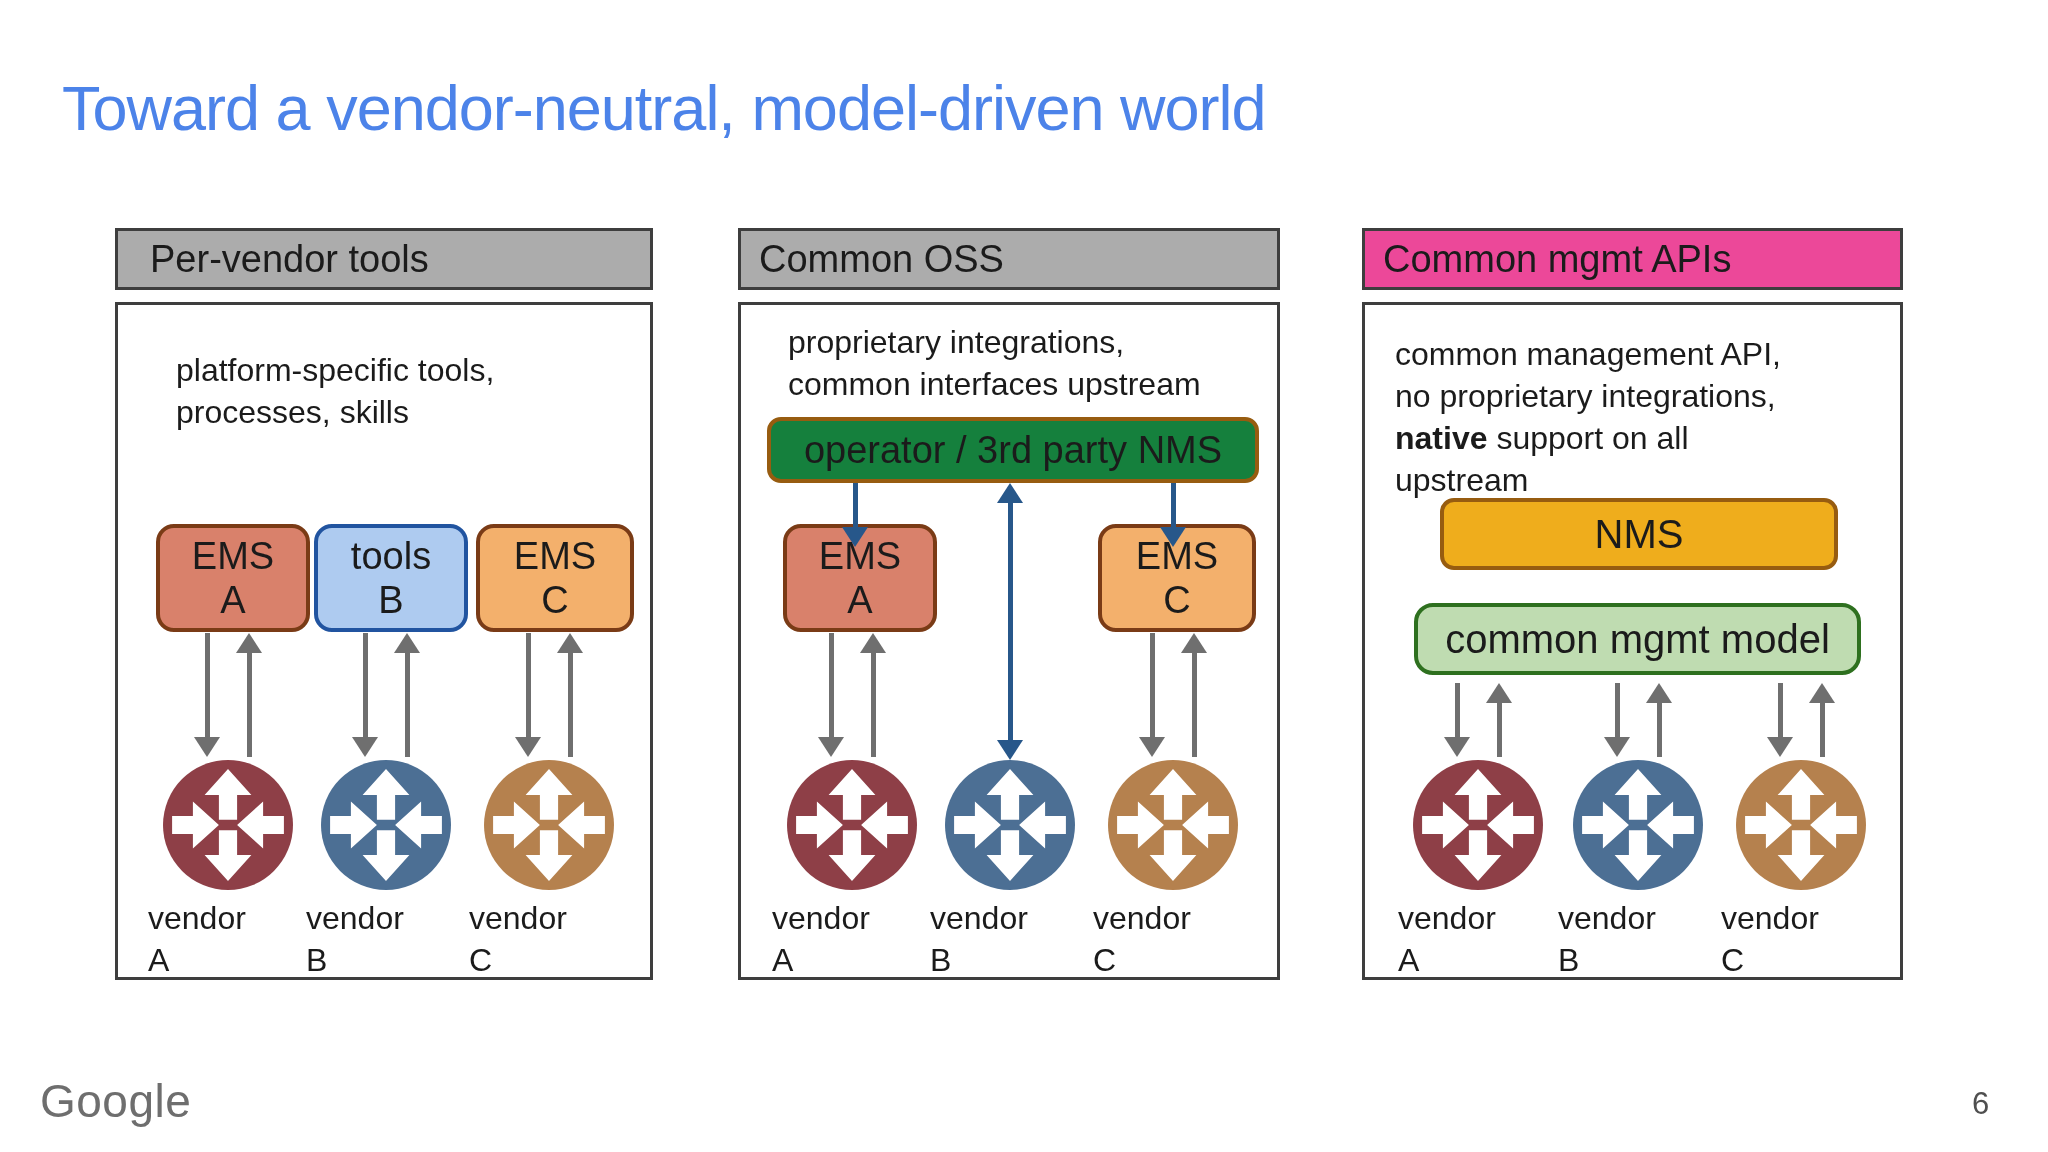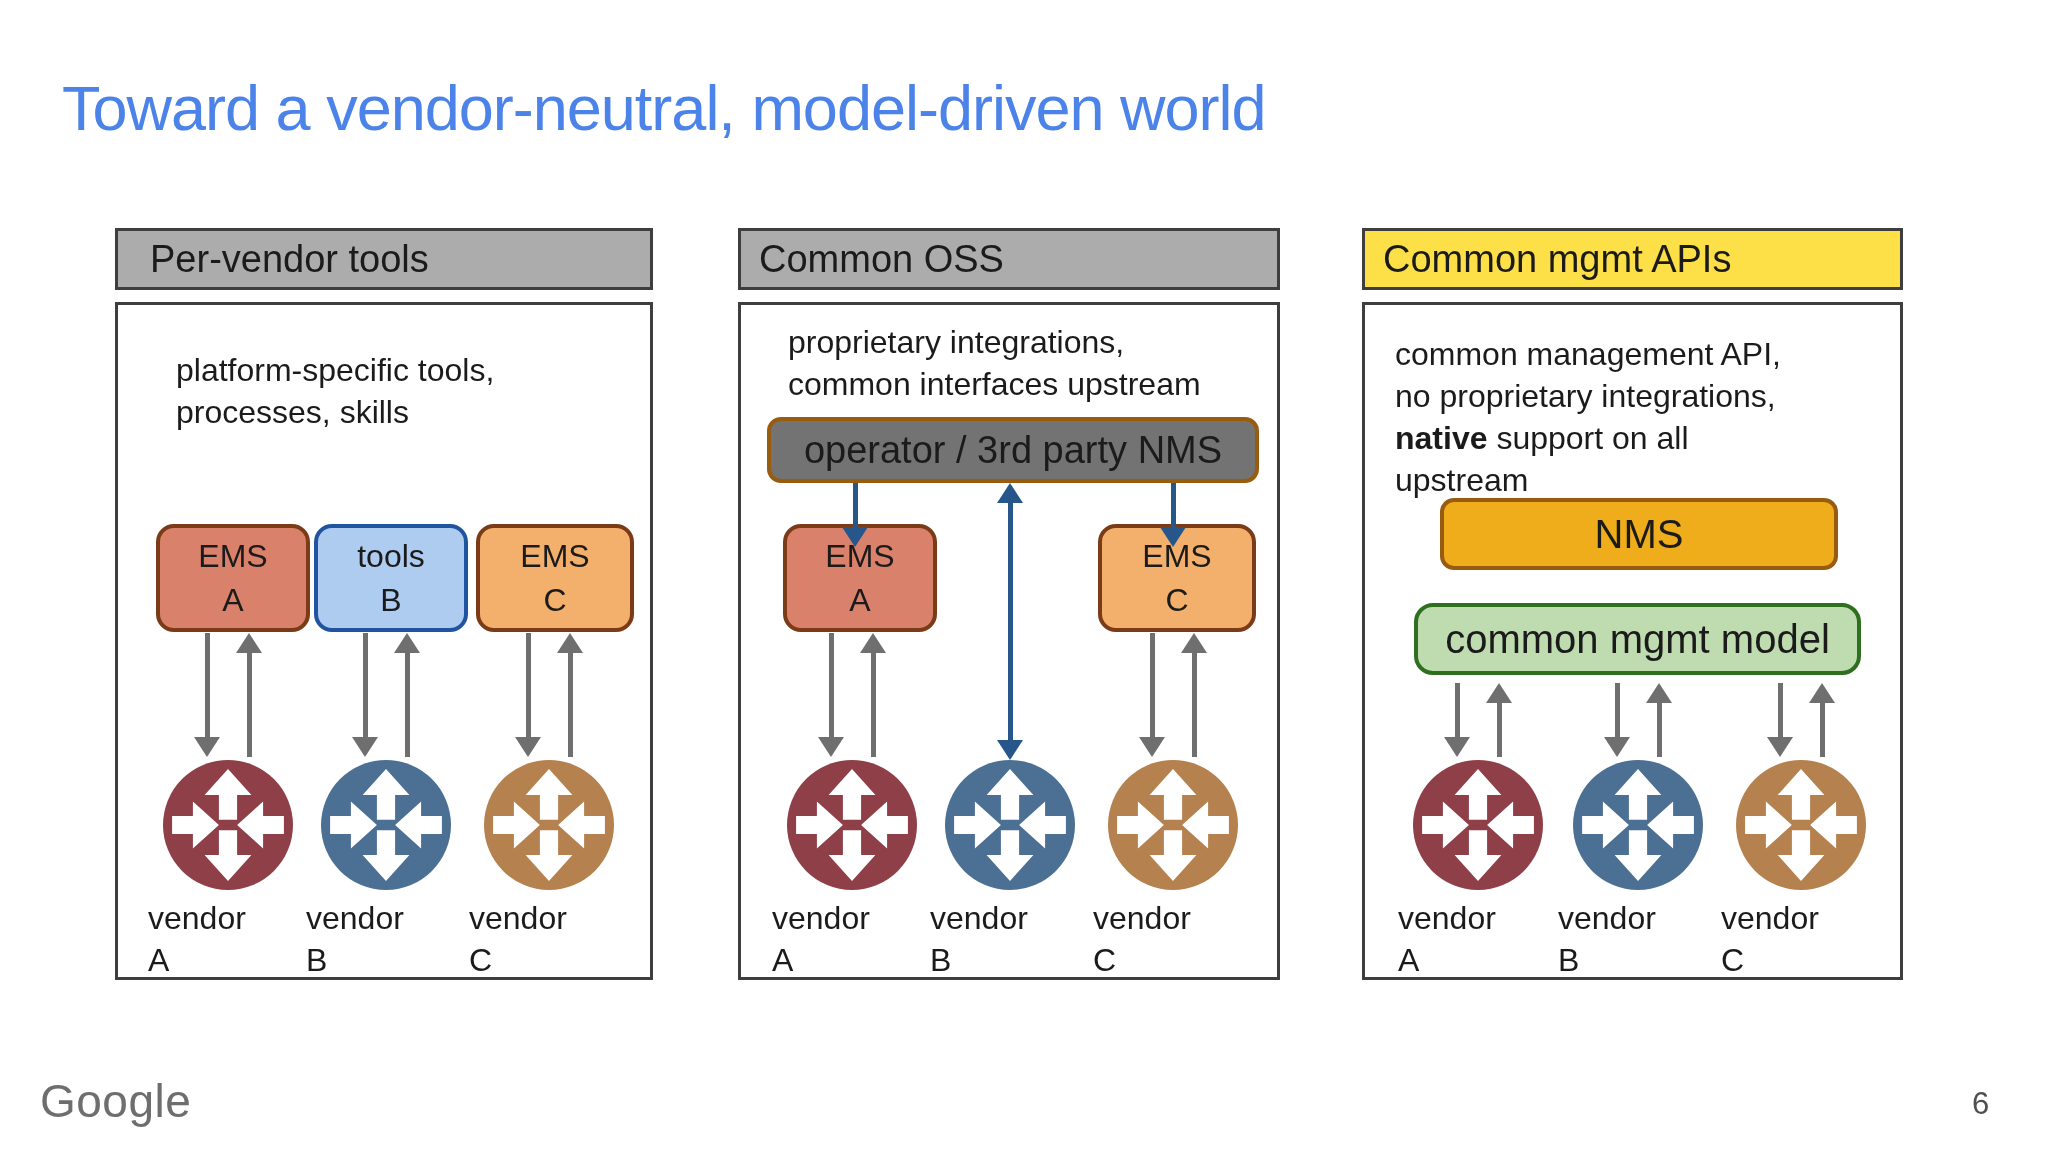--- a/index.html
+++ b/index.html
@@ -17,21 +17,21 @@
     display:flex;align-items:center;padding-left:18px;font-size:38px;
   }
   .panel-body{
     margin-top:12px;height:678px;border:3px solid #3e3e3e;box-sizing:border-box;
     position:relative;background:#fff;
   }
   .desc{position:absolute;font-size:32px;line-height:42px;}
   .box{
     position:absolute;height:100px;border:4px solid;border-radius:18px;box-sizing:content-box;
     display:flex;flex-direction:column;align-items:center;justify-content:center;
-    font-size:32px;line-height:44px;text-align:center;
+    font-size:38px;line-height:44px;text-align:center;
   }
   .bar{
     position:absolute;border:4px solid;border-radius:14px;box-sizing:border-box;
     display:flex;align-items:center;justify-content:center;text-align:center;
   }
   .bar.nms2{font-size:38px;}
   .bar.nms3,.bar.model{font-size:40px;}
   .router{position:absolute;width:130px;height:130px;}
   .router svg{display:block;}
   .vendor-label{position:absolute;width:160px;text-align:left;font-size:32px;line-height:42px;}
@@ -151,21 +151,21 @@
   <section class="panel" style="left:738px;width:542px">
     <div class="panel-header" style="background-color: rgb(172, 172, 172);">
       <span>Common OSS</span>
     </div>
     <div class="panel-body">
       <div class="desc" style="left:47px;top:16px">
         <div>proprietary integrations,</div>
         <div>common interfaces upstream</div>
       </div>
 
-      <div class="bar nms2" style="left: 26px; top: 112px; width: 492px; height: 66px; background-color: #737373; border-color: rgb(151, 92, 16);">
+      <div class="bar nms2" style="left: 26px; top: 112px; width: 492px; height: 66px; background-color: #15803d; border-color: rgb(151, 92, 16);">
         <span>operator / 3rd party NMS</span>
       </div>
 
       <div class="box" style="left: 42px; top: 219px; width: 146px; background-color: rgb(217, 129, 107); border-color: rgb(122, 59, 22);">
         <div>EMS</div>
         <div>A</div>
       </div>
       <div class="box" style="left: 357px; top: 219px; width: 150px; background-color: rgb(243, 176, 108); border-color: rgb(122, 59, 22);">
         <div>EMS</div>
         <div>C</div>
@@ -227,21 +227,21 @@
           <div>B</div>
       </div>
       <div class="vendor-label" style="left:352px;top:592px">
         <div>vendor</div>
           <div>C</div>
       </div>
     </div>
   </section>
 
   <section class="panel" style="left:1362px;width:541px">
-    <div class="panel-header" style="background-color: #fde047;">
+    <div class="panel-header" style="background-color: #ec4899;">
       <span>Common mgmt APIs</span>
     </div>
     <div class="panel-body">
       <div class="desc" style="left:30px;top:28px">
         <div>common management API,</div>
         <div>no proprietary integrations,</div>
         <div><b>native</b><span> support on all</span></div>
         <div>upstream</div>
       </div>
 

